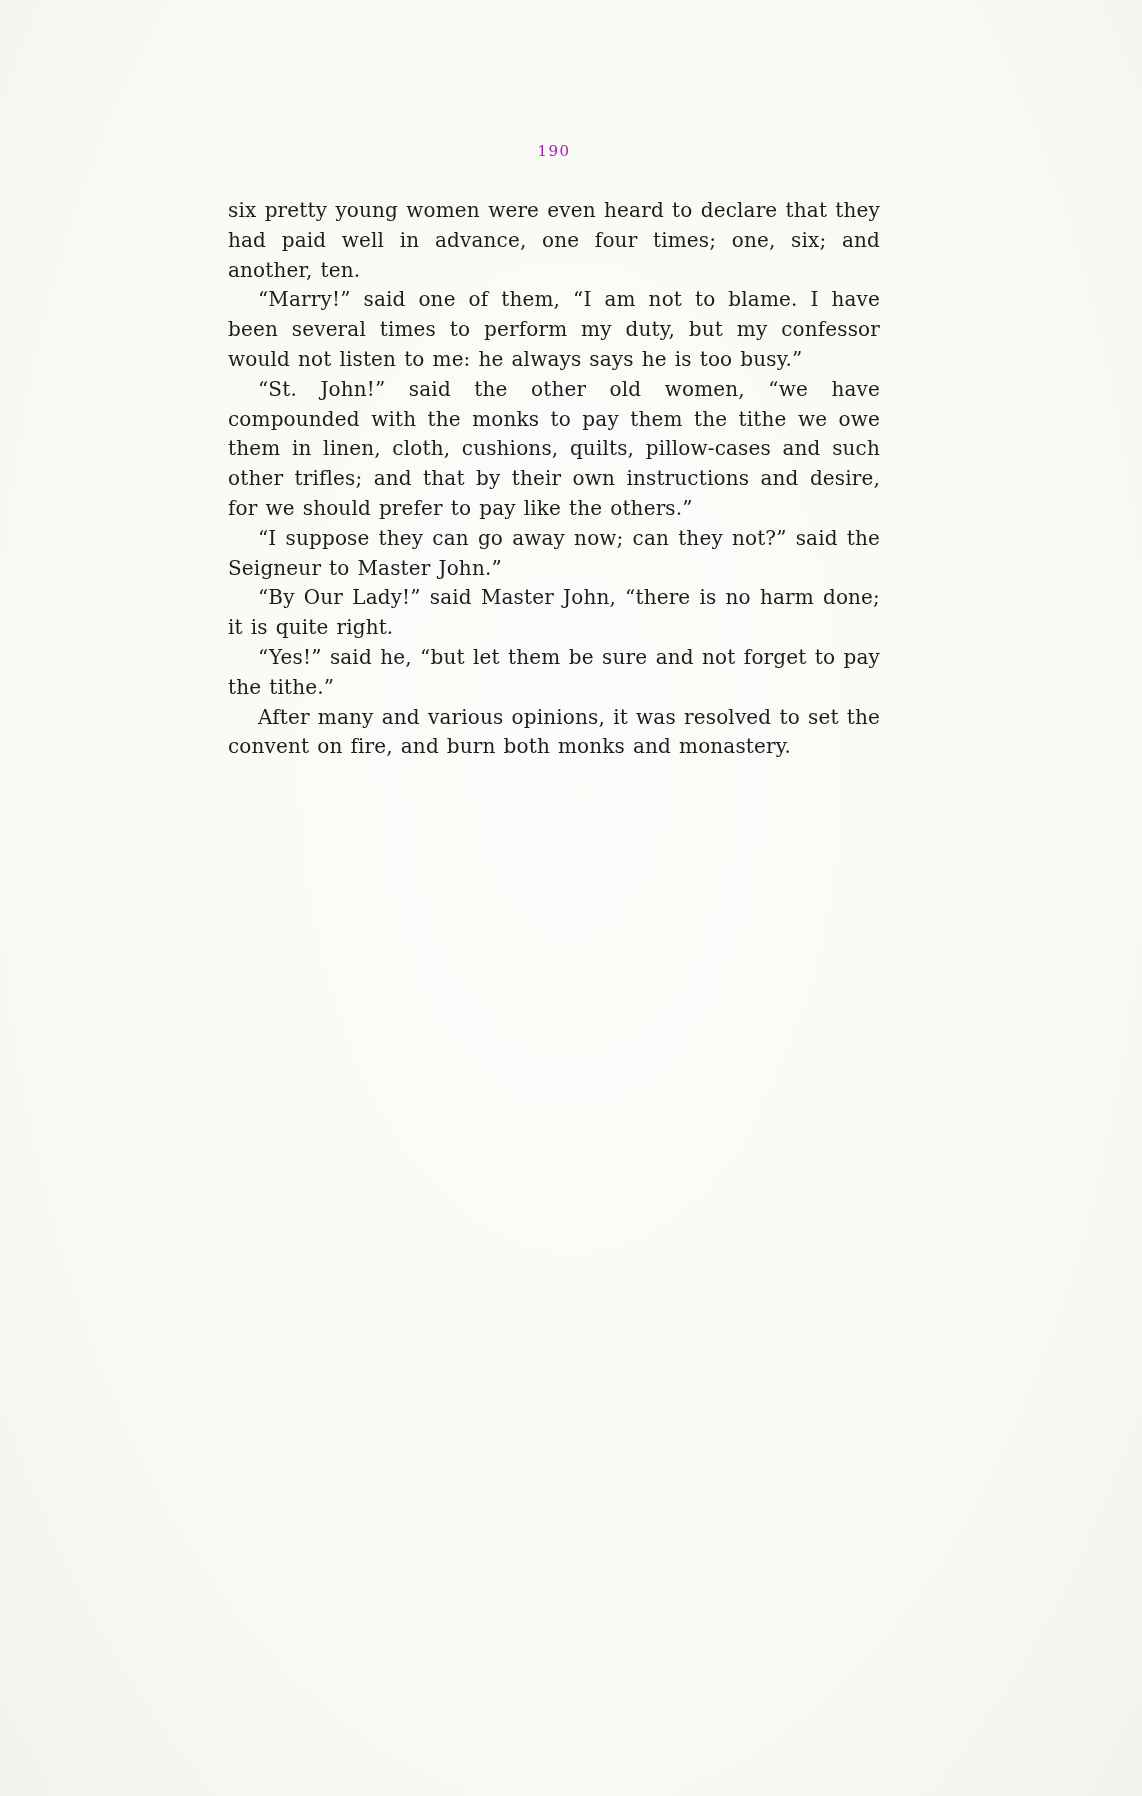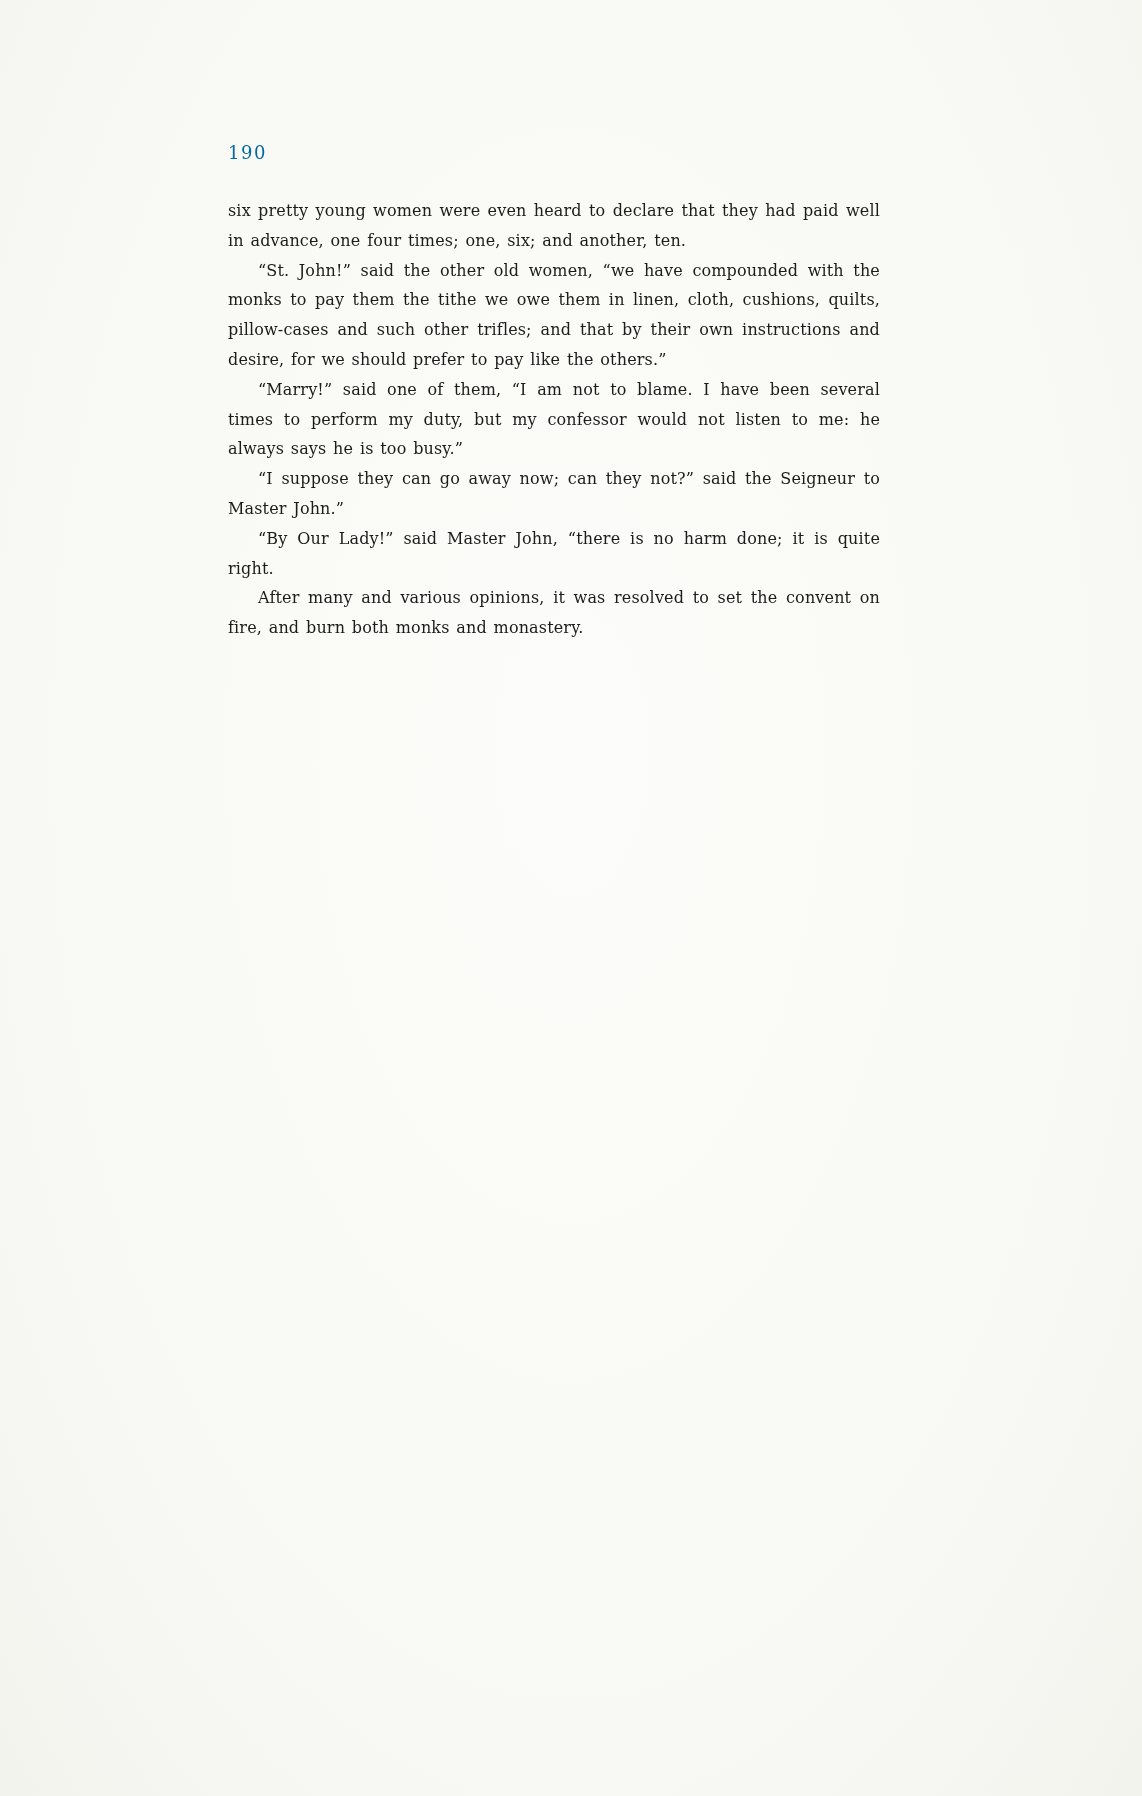--- a/index.html
+++ b/index.html
@@ -10,46 +10,48 @@
     font-family: "DejaVu Serif", "Liberation Serif", serif;
     color: #1e1e1e;
     position: relative;
     overflow: hidden;
   }
   .page-number {
     position: absolute;
     top: 142px;
     left: 228px;
     width: 652px;
-    font-size: 18px;
+    text-align: center;
+    font-size: 15px;
     letter-spacing: 1.5px;
-    color: #0369a1;
+    color: #a21caf;
   }
   .text-block {
     position: absolute;
     top: 196px;
     left: 228px;
     width: 652px;
-    font-size: 16px;
+    font-size: 20px;
     line-height: 29.8px;
     text-align: justify;
     letter-spacing: 0.15px;
     word-spacing: 1.5px;
     color: #1c1c1c;
   }
   .text-block p { margin: 0; }
   .text-block p.indent { text-indent: 30px; }
   .italic { font-style: italic; }
 </style>
 </head>
 <body>
 
 <div class="scan-page">
   <div class="page-number">190</div>
   <div class="text-block" id="text-block">
       <p><span>six pretty young women were even heard to declare that they had paid well in advance, one four times; one, six; and another, ten.</span></p>
+      <p class="indent"><span>“Marry!” said one of them, “I am not to blame.  I have been several times to perform my duty, but my confessor would not listen to me: he always says he is too busy.”</span></p>
       <p class="indent"><span>“St. John!” said the other old women, “we have compounded with the monks to pay them the tithe we owe them in linen, cloth, cushions, quilts, pillow-cases and such other trifles; and that by their own instructions and desire, for we should prefer to pay like the others.”</span></p>
-      <p class="indent"><span>“Marry!” said one of them, “I am not to blame.  I have been several times to perform my duty, but my confessor would not listen to me: he always says he is too busy.”</span></p>
       <p class="indent"><span>“I suppose they can go away now; can they not?” said the Seigneur to Master John.”</span></p>
       <p class="indent"><span>“By Our Lady!” said Master John, “there is no harm done; it is quite right.</span></p>
+      <p class="indent"><span>“Yes!” said he, “but let them be sure and not forget to pay the tithe.”</span></p>
       <p class="indent"><span>After many and various opinions, it was resolved to set the convent on fire, and burn both monks and monastery.</span></p>
     </div>
 </div>
 
 </body></html>

